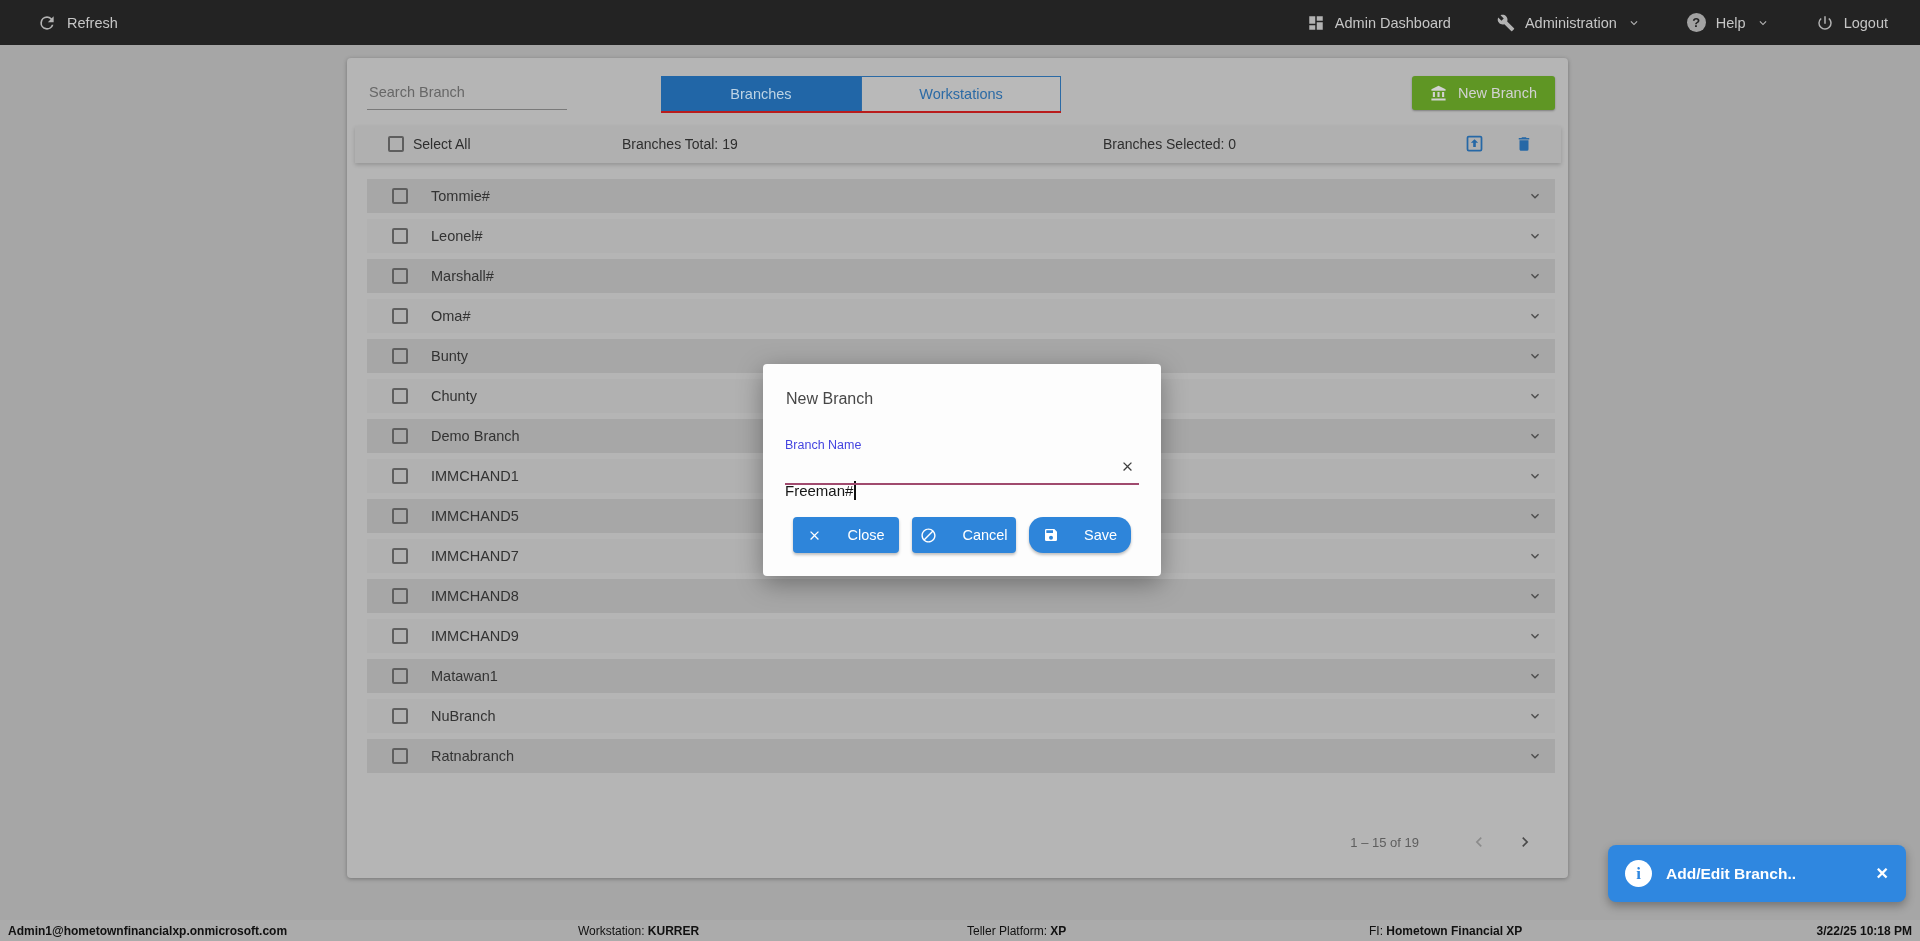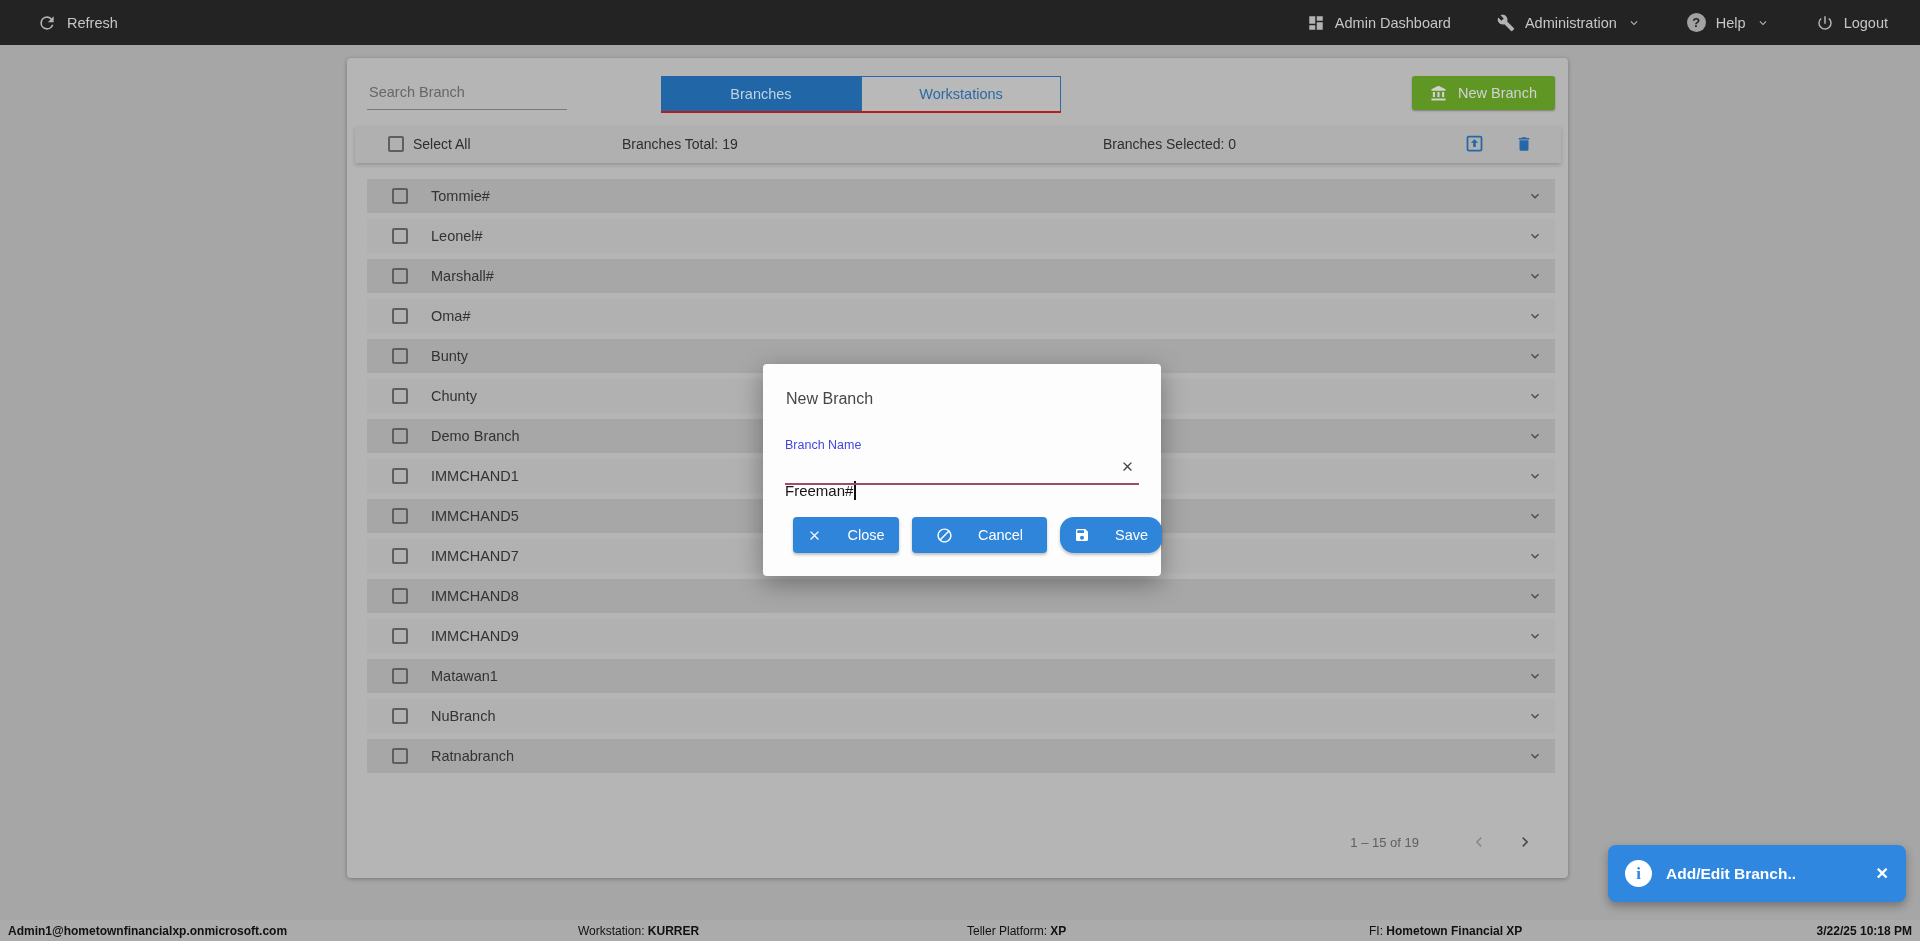--- a/index.html
+++ b/index.html
@@ -98,21 +98,21 @@
   .field-value { position:absolute; left:22px; top:93px; font-size:15px; color:#161616; display:flex; align-items:center;margin-top:24px; }
   .caret { width:2px; height:19px; background:#111; margin-left:1px; }
   .clear-x { position:absolute; right:26px; top:95px; cursor:pointer; display:flex; }
   .field-underline { position:absolute; left:22px; top:119px; width:354px; height:2px; background:#a04a6e; }
   .modal-buttons { position:absolute; left:30px; top:153px; display:flex; gap:13px; }
   .mbtn {
     height:36px; background:#2e85da; border-radius:4px; color:#ffffff;
     font-size:14.5px; display:flex; align-items:center; justify-content:center;
     gap:25px; box-shadow:0 2px 3px rgba(0,0,0,.25); cursor:pointer;
   }
-  .mbtn-close { width:106px; } .mbtn-cancel { width:135px; } .mbtn-save { width:102px;border-radius:14px; }
+  .mbtn-close { width:106px; } .mbtn-cancel { width:104px; } .mbtn-save { width:102px;border-radius:14px; }
   
   .toast {
     position:absolute; left:1608px; top:845px; width:298px; height:57px;
     background:#2f87e0; border-radius:8px; box-shadow:0 4px 10px rgba(0,0,0,.3);
     display:flex; align-items:center; color:#ffffff; z-index:11;
   }
   .toast-info {
     width:27px; height:27px; border-radius:50%; background:#ffffff; color:#2f87e0;
     font-weight:bold; font-size:17px; font-family:"Liberation Serif",serif;
     display:flex; align-items:center; justify-content:center; margin-left:17px; flex:none;

